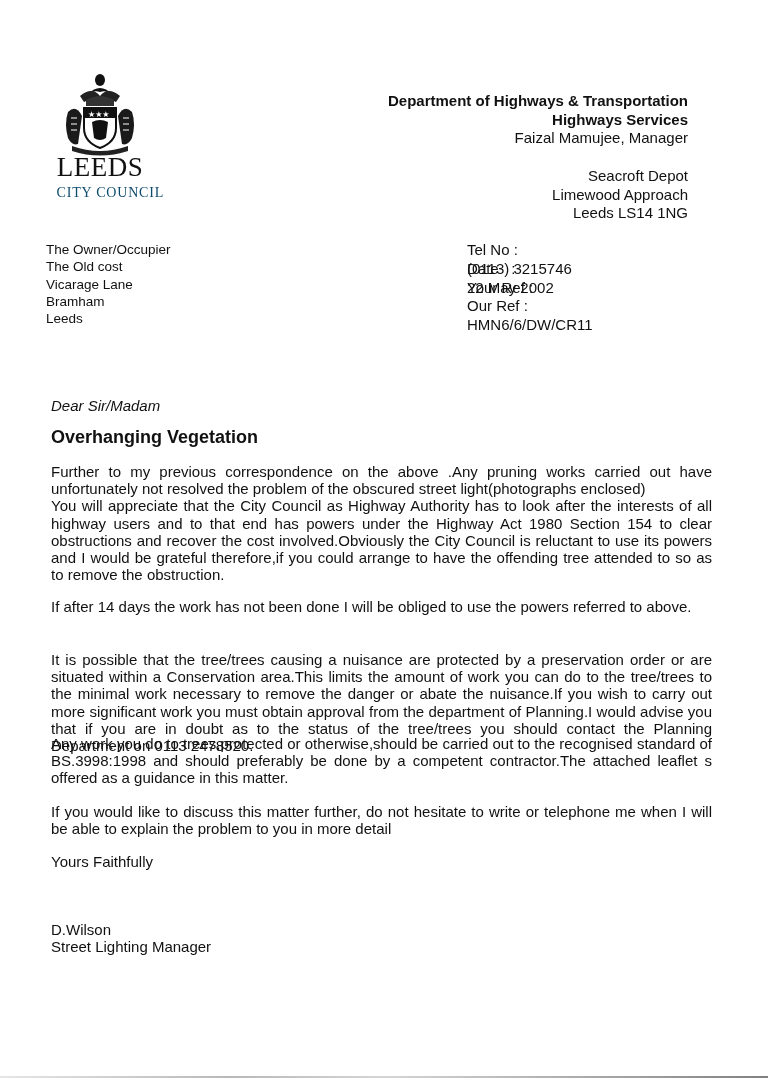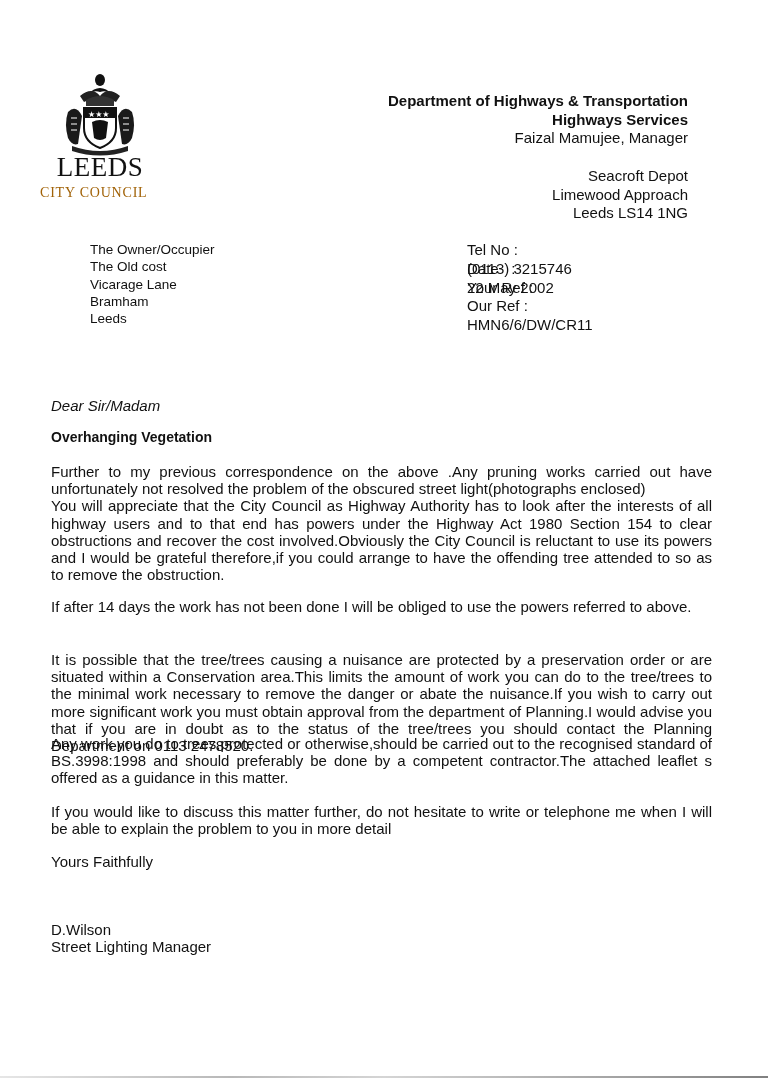--- a/index.html
+++ b/index.html
@@ -21,55 +21,55 @@
     #crest { left: 58px; top: 72px; width: 84px; height: 86px; }
     #org-name {
       left: 40px; top: 152px; width: 120px;
       font-family: "Liberation Serif", serif;
       font-size: 27px; letter-spacing: 0.5px; color: #111;
       text-align: center;
     }
     #org-sub {
       left: 40px; top: 185px; width: 124px;
       font-family: "Liberation Serif", serif;
-      font-size: 14px; letter-spacing: 0.8px; color: #a16207;
-      text-align: left;
+      font-size: 14px; letter-spacing: 0.8px; color: #0c4a6e;
+      text-align: right;
     }
 
     
     .hdr { right: 80px; text-align: right; font-size: 15px; line-height: 19px; white-space: nowrap; margin-left: 15px; }
     .bold { font-weight: bold; }
     #dept { top: 91px; }
     #services { top: 110px; }
     #manager { top: 128px; }
     #addr1 { top: 166px; }
     #addr2 { top: 185px; }
     #addr3 { top: 203px; }
 
     
     #recipient {
       left: 46px; top: 241px;
       font-size: 13.5px; line-height: 17.3px;
     }
-    #recipient div { white-space: nowrap; margin-left: 44px; }
+    #recipient div { white-space: nowrap; }
 
     
     #meta {
       left: 467px; top: 241px;
       font-size: 15px; line-height: 18.8px;
     }
     .meta-row { display: flex; white-space: nowrap; height: 18.8px; flex-direction: column; }
     .meta-label { width: 94px; }
     .meta-value { }
 
     
     .txt { left: 51px; width: 661px; font-size: 15px; line-height: 17.2px; }
     .just { text-align: justify; text-align-last: left; }
     #salutation { top: 397px; font-style: italic; }
-    #subject { top: 429px; font-weight: bold; font-size: 14px; }
+    #subject { top: 429px; font-weight: bold; font-size: 18px; }
     #para1 { top: 463px; }
     #para2 { top: 598px; }
     #para3 { top: 651px; }
     #para4 { top: 735px; }
     #para5 { top: 803px; }
     #closing { top: 853px; }
     #sig-name { top: 921px; }
     #sig-title { top: 938px; }
 
     

